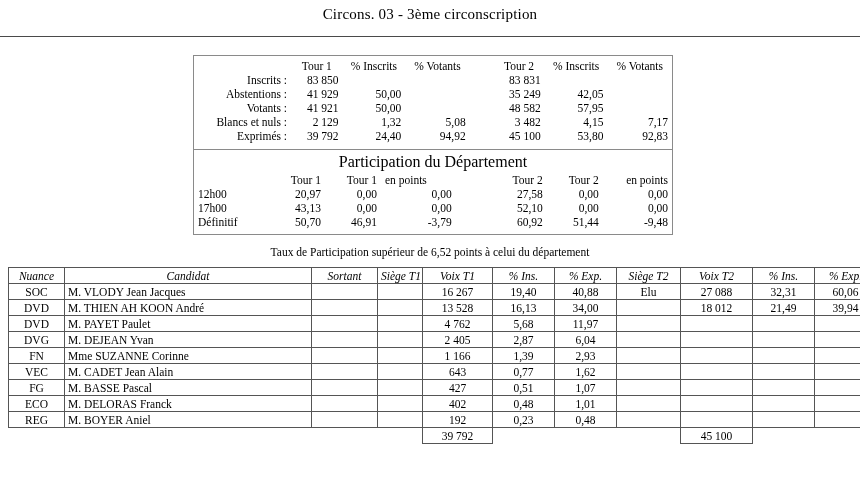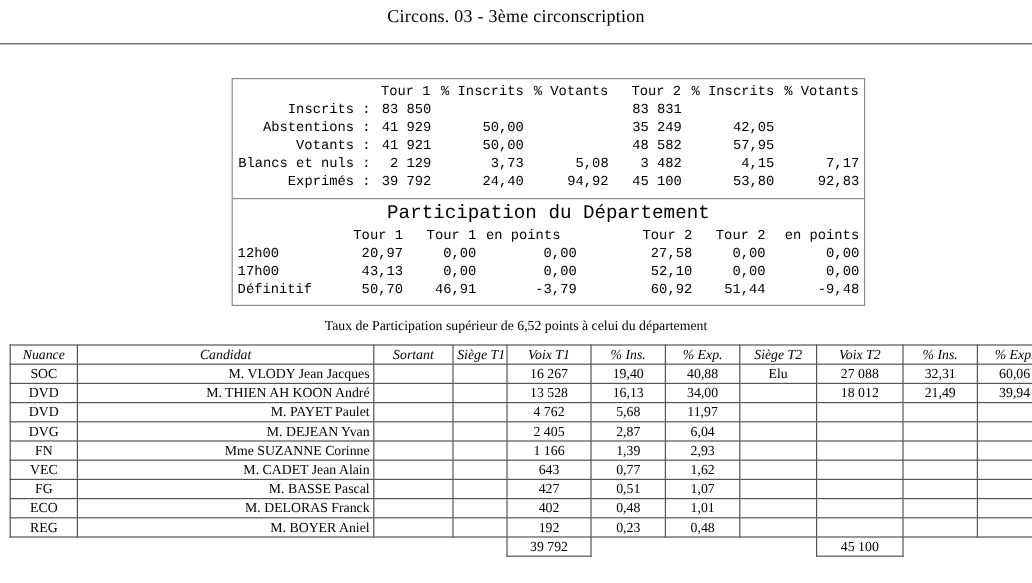--- a/index.html
+++ b/index.html
@@ -25,26 +25,25 @@
     letter-spacing: 0.2px;
   }
   .title-rule {
     margin-top: 13px;
     border-top: 1px solid #4a4a4a;
     width: 860px;
   }
 
   
   .summary-wrap {
-    margin-top: 28px;
+    margin-top: 18px;
     margin-left: 193px;
-    width: 528px;
+    width: 480px;
     border: 1px solid #8a8a8a;
     box-sizing: border-box;
-    font-family: Liberation Mono, monospace;
   }
   .summary-top {
     border-bottom: 1px solid #8a8a8a;
     padding: 3px 0 6px 0;
   }
   table.grid {
     border-collapse: collapse;
     width: 100%;
     font-size: 11.5px;
   }
@@ -96,21 +95,21 @@
   table.cand th, table.cand td {
     border: 1px solid #555555;
     height: 15px;
     padding: 0px 3px;
     font-weight: normal;
     white-space: nowrap;
     overflow: hidden;
   }
   table.cand th { text-align: center; font-style: italic; }
   td.nuance     { text-align: center; }
-  td.candidat   { text-align: right; padding-left: 6px; }
+  td.candidat   { text-align: left; padding-left: 6px; }
   td.numr       { text-align: center; }
 
   tr.totals td {
     border: none;
   }
   tr.totals td.boxed {
     border: 1px solid #555555;
     text-align: center;
   }
 
@@ -178,21 +177,21 @@
         <td class="c-votp"></td>
         <td class="c-gap"></td>
         <td class="c-num">48 582</td>
         <td class="c-pct">57,95</td>
         <td class="c-votp"></td>
       </tr>
 
       <tr>
         <td class="c-label">Blancs et nuls :</td>
         <td class="c-num">2 129</td>
-        <td class="c-pct">3,73</td>
+        <td class="c-pct">1,32</td>
         <td class="c-votp">5,08</td>
         <td class="c-gap"></td>
         <td class="c-num">3 482</td>
         <td class="c-pct">4,15</td>
         <td class="c-votp">7,17</td>
       </tr>
 
       <tr>
         <td class="c-label">Exprimés :</td>
         <td class="c-num">39 792</td>

